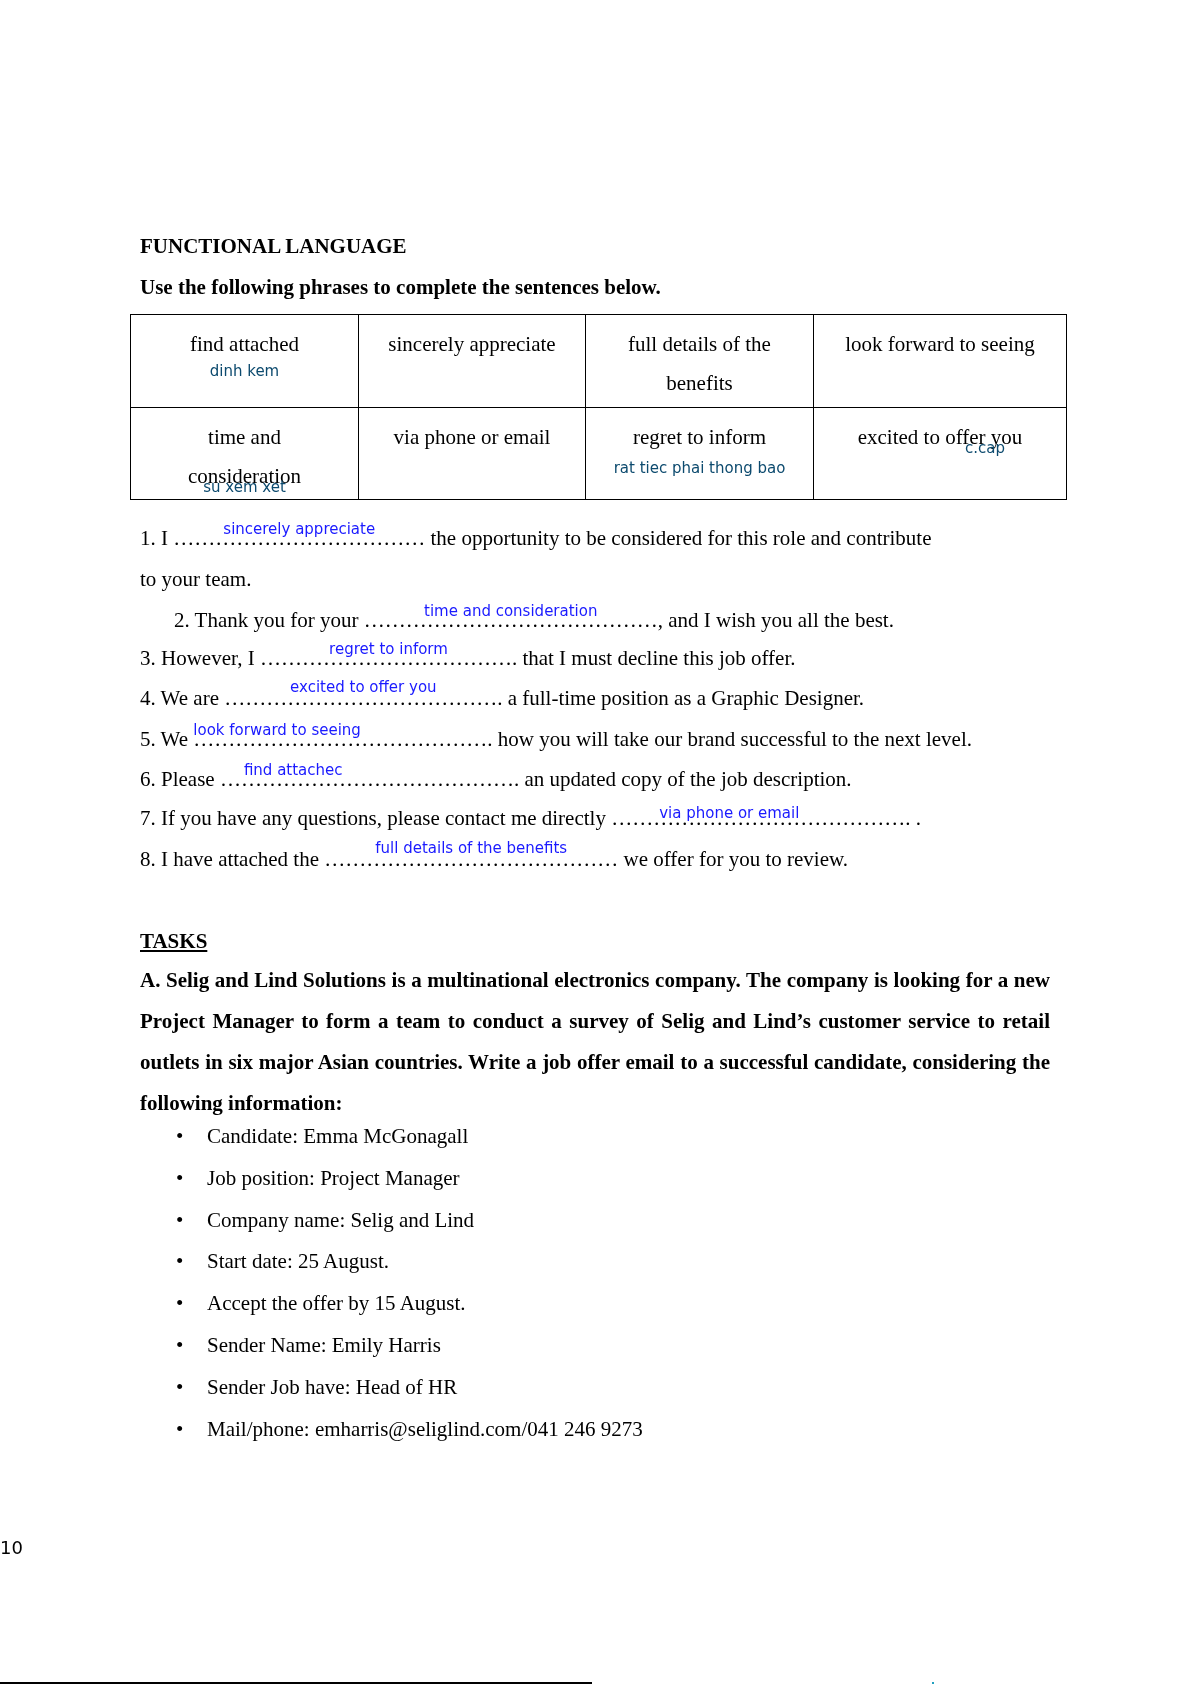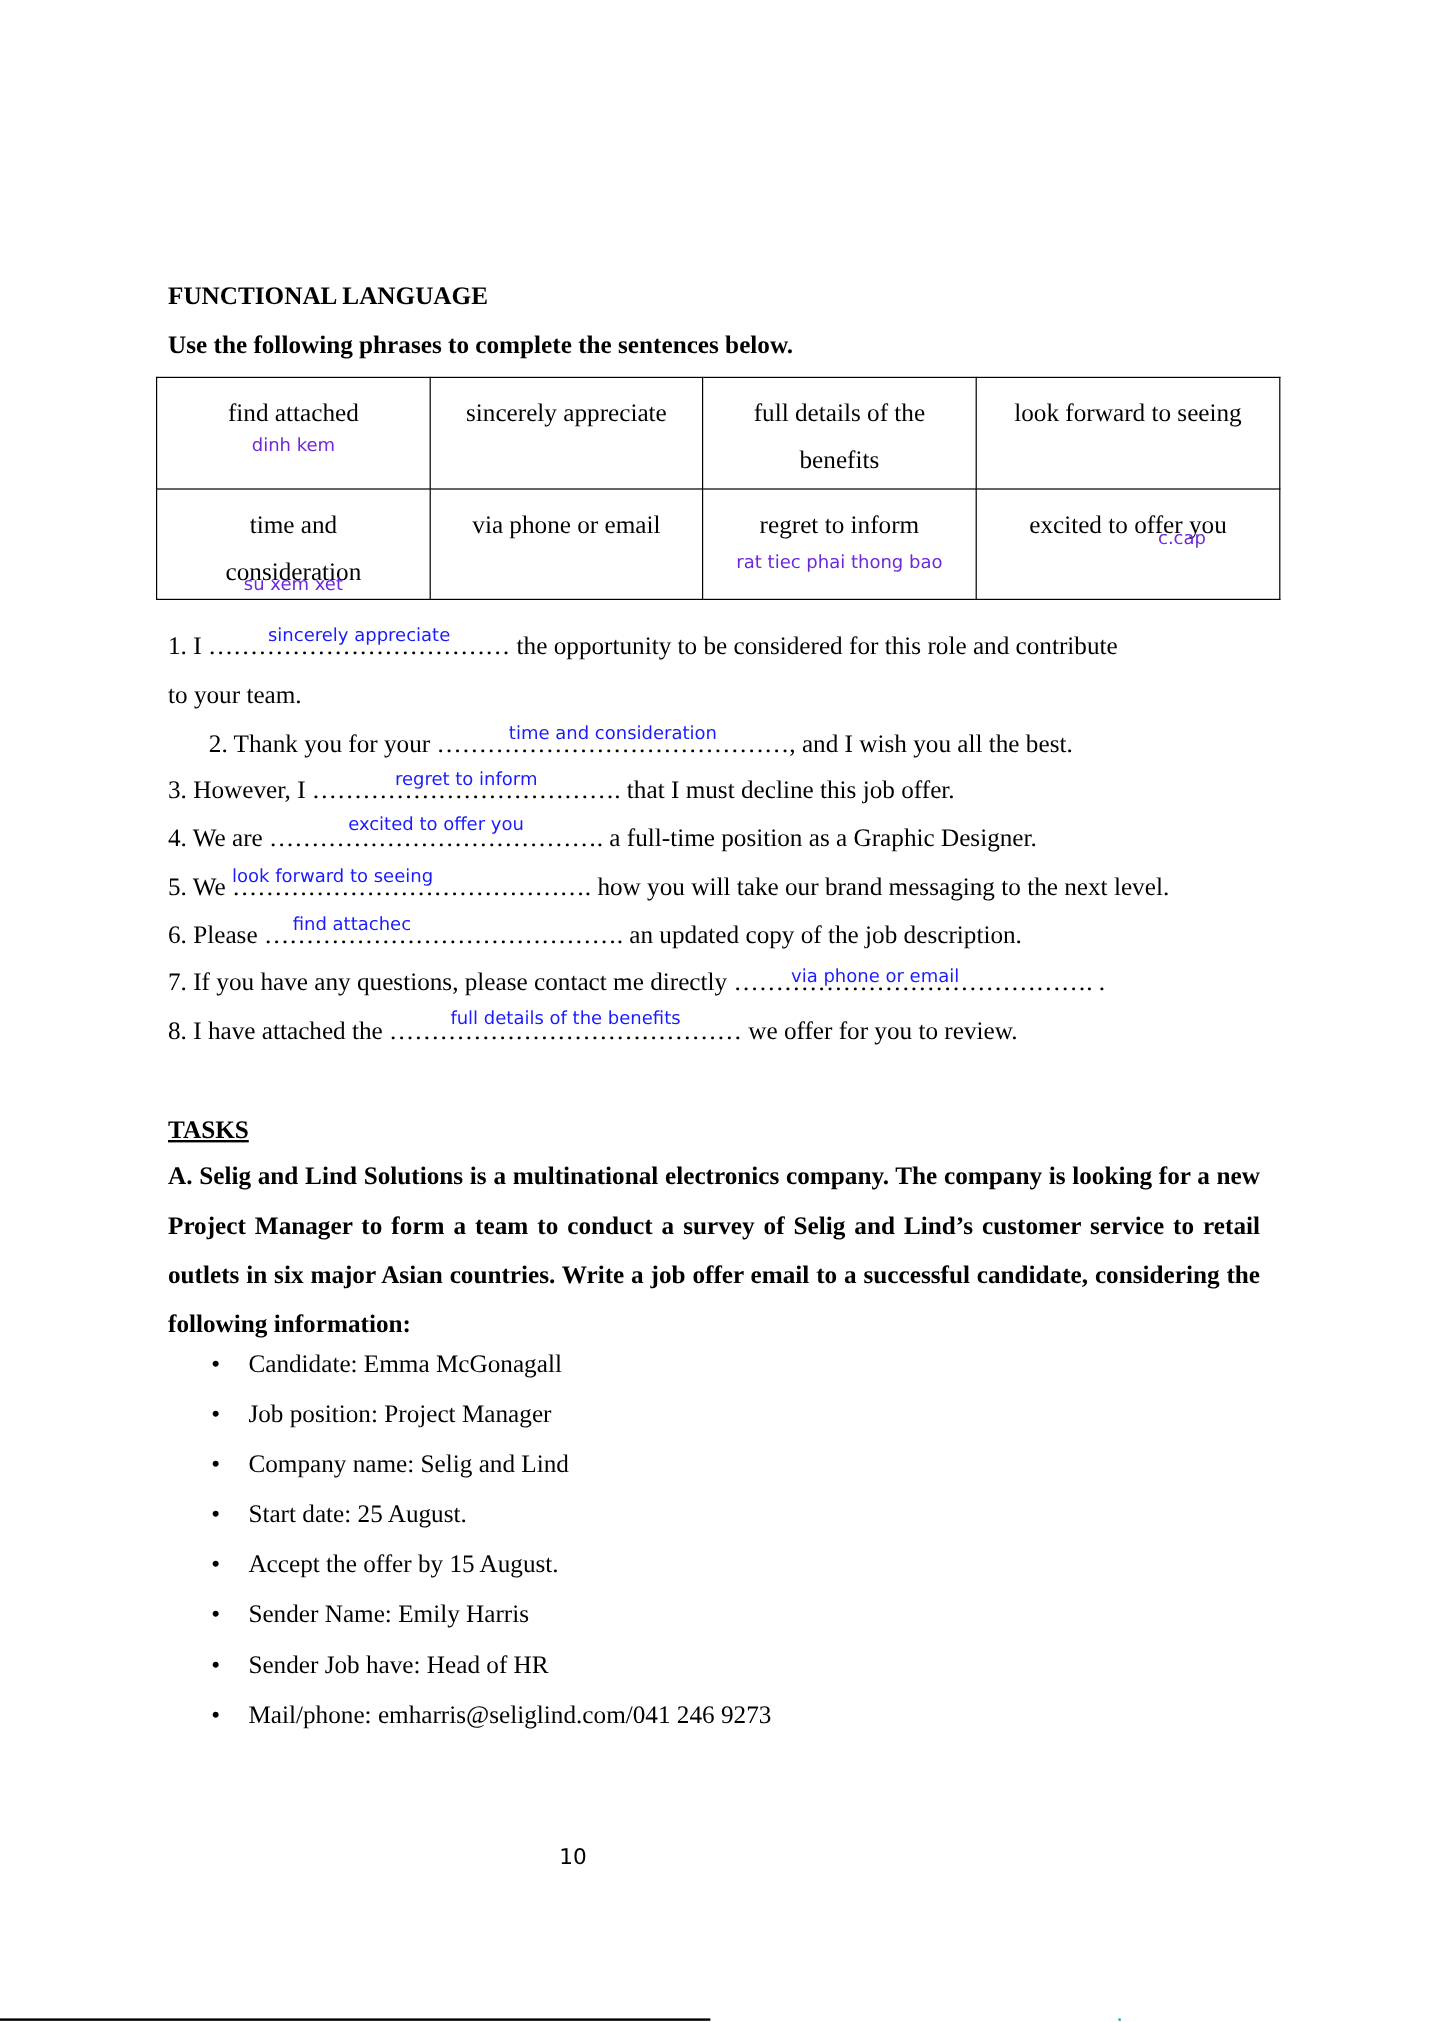--- a/index.html
+++ b/index.html
@@ -13,36 +13,36 @@
     
     .phrase-table { position: absolute; left: 130px; top: 314px; width: 936px; height: 186px;
                     border-collapse: collapse; table-layout: fixed; }
     .phrase-table td { border: 1.5px solid #000; vertical-align: top; text-align: center;
                        padding: 10px 6px 0 6px; font-size: 21px; line-height: 39px; position: relative; }
     .phrase-table col.c1 { width: 228px; } .phrase-table col.c2 { width: 227px; }
     .phrase-table col.c3 { width: 228px; } .phrase-table col.c4 { width: 253px; }
     .phrase-table tr { height: 84px; }
     .cell-text { display: inline-block; }
     .cell-annot { position: absolute; font-family: "DejaVu Sans", "Liberation Sans", sans-serif;
-                  color: #6d28d9; font-size: 15px; line-height: 1; white-space: nowrap;
+                  color: #0c4a6e; font-size: 15px; line-height: 1; white-space: nowrap;
                   left: 0; right: 0; text-align: center; }
 
     
     .sentence { position: absolute; left: 140px; white-space: nowrap; font-size: 21px; line-height: 1; }
     .blank { position: relative; display: inline-block; }
     .blank .annot { left: 0; right: 0; text-align: center; top: -6px; }
 
     .task-para { position: absolute; left: 140px; width: 910px; font-weight: bold; font-size: 21px;
                  line-height: 41px; text-align: justify; }
     .bullets { position: absolute; left: 140px; top: 1126px; margin: 0; padding: 0; list-style: none; }
     .bullets li { position: relative; height: 41.8px; padding-left: 67px; font-size: 21px; line-height: 1;
                   white-space: nowrap; }
     .bullets li .dot { position: absolute; left: 36px; top: 0; }
 
-    .page-number { position: absolute; left: 0; width: 955px; top: 1537px; text-align: center;
+    .page-number { position: absolute; left: 0; width: 955px; top: 1537px; 
                    font-family: "DejaVu Sans", "Liberation Sans", sans-serif; font-size: 18px; }
     .footer-rule { position: absolute; left: 0; top: 1682px; width: 592px; height: 1.5px; background: #000; }
     .footer-mark { position: absolute; left: 932px; top: 1682px; width: 2px; height: 2px; background: #20a0c0; }
   </style>
 </head>
 <body>
 
 <div>
 
   <div class="abs heading" style="left:140px; top:234px;">FUNCTIONAL LANGUAGE</div>
@@ -99,21 +99,21 @@
   <div class="sentence" style="top:610px;margin-left:34px;">
     <span>2. Thank you for your </span><span class="blank"><span>……………………………………</span><span class="annot">time and consideration</span></span><span>, and I wish you all the best.</span>
   </div>
   <div class="sentence" style="top:648px;">
     <span>3. However, I </span><span class="blank"><span>……………………………….</span><span class="annot">regret to inform</span></span><span> that I must decline this job offer.</span>
   </div>
   <div class="sentence" style="top:688px;">
     <span>4. We are </span><span class="blank"><span>………………………………….</span><span class="annot" style="top:-8px;">excited to offer you</span></span><span> a full-time position as a Graphic Designer.</span>
   </div>
   <div class="sentence" style="top:729px;">
-    <span>5. We </span><span class="blank"><span>…………………………………….</span><span class="annot" style="left:0; right:auto; text-align:left;">look forward to seeing</span></span><span> how you will take our brand messaging to the next level.</span>
+    <span>5. We </span><span class="blank"><span>…………………………………….</span><span class="annot" style="left:0; right:auto; text-align:left;">look forward to seeing</span></span><span> how you will take our brand successful to the next level.</span>
   </div>
   <div class="sentence" style="top:769px;">
     <span>6. Please </span><span class="blank"><span>…………………………………….</span><span class="annot" style="left:24px; right:auto; text-align:right;">find attachec</span></span><span> an updated copy of the job description.</span>
   </div>
   <div class="sentence" style="top:808px;">
     <span>7. If you have any questions, please contact me directly </span><span class="blank"><span>…………………………………….</span><span class="annot" style="left:48px; right:auto; text-align:left; top:-2px;">via phone or email</span></span><span> .</span>
   </div>
   <div class="sentence" style="top:849px;">
     <span>8. I have attached the </span><span class="blank"><span>……………………………………</span><span class="annot" style="top:-8px;">full details of the benefits</span></span><span> we offer for you to review.</span>
   </div>

